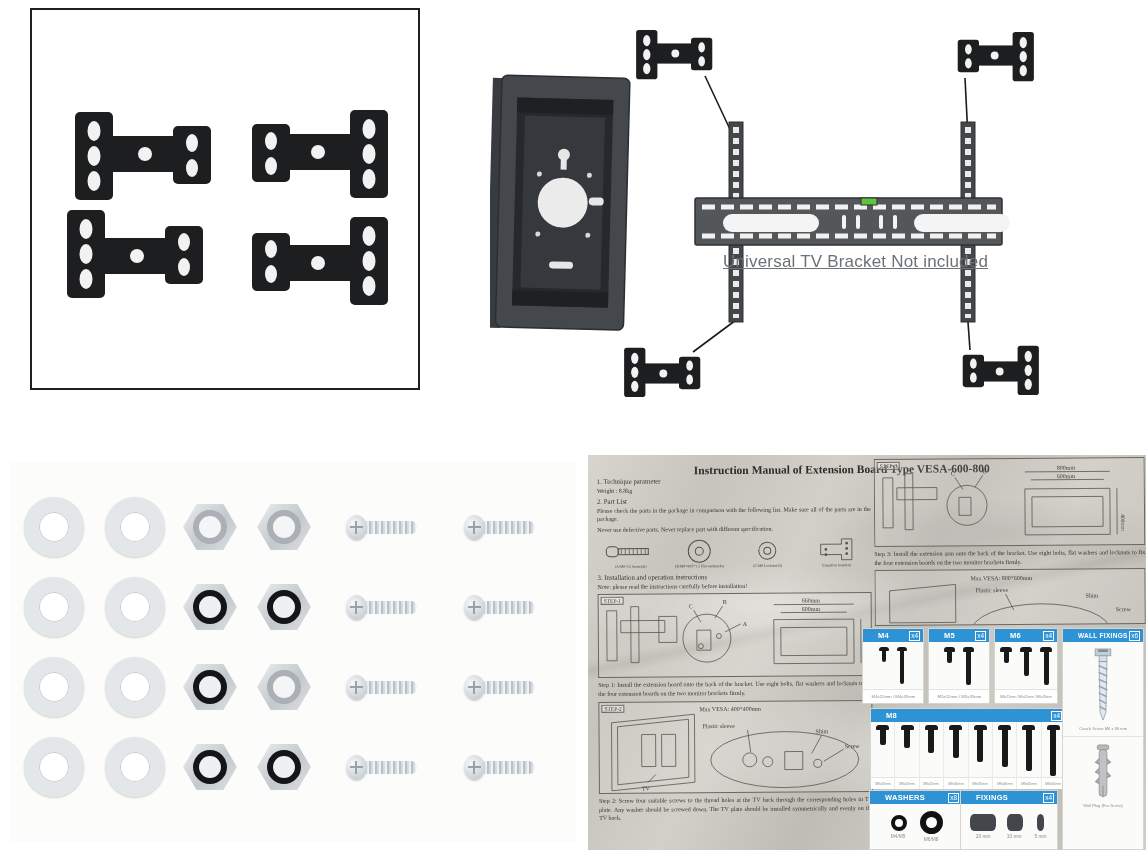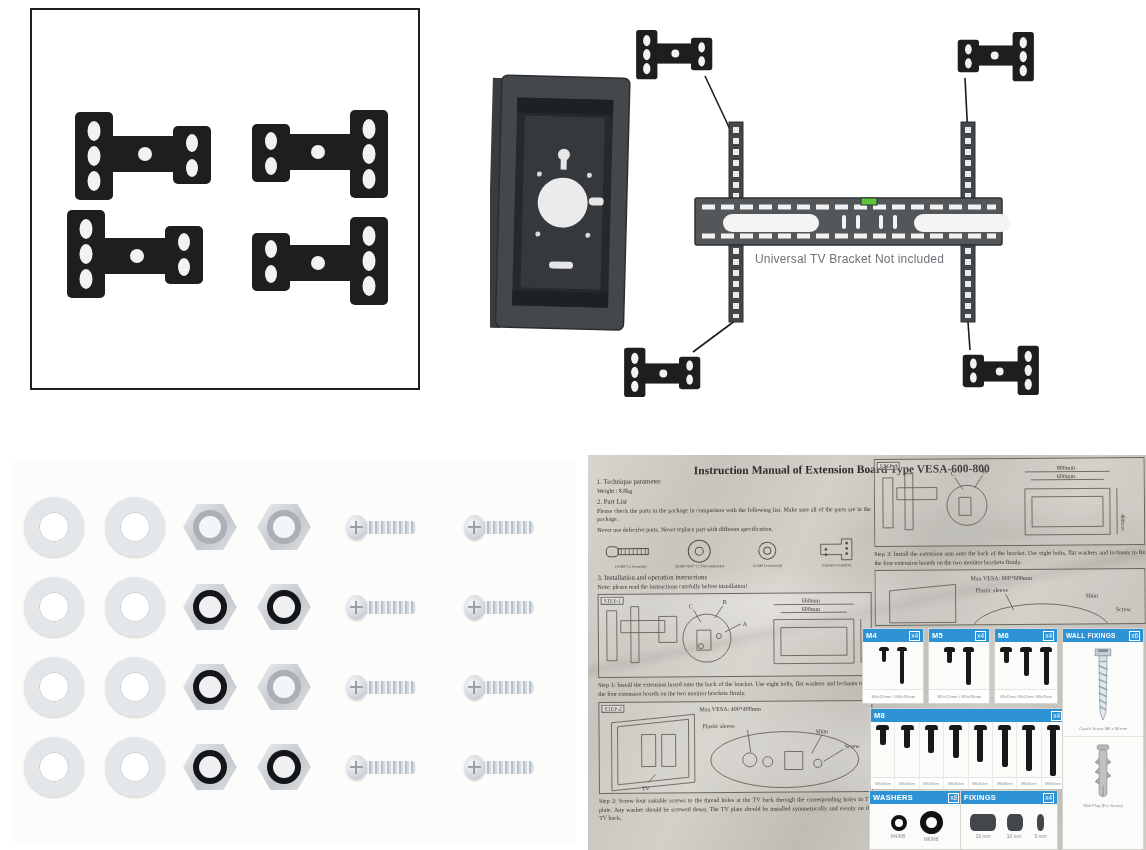--- a/index.html
+++ b/index.html
@@ -7,22 +7,22 @@
         font-family:"Liberation Sans",sans-serif;}
 
   
   .frame-tl{position:absolute;left:30px;top:8px;width:386px;height:378px;
             border:2px solid #1f1f1f;background:#fff;}
   .frame-tl svg{width:100%;height:100%;}
 
   
   .diagram-tr{position:absolute;left:490px;top:0;width:656px;height:420px;}
   .diagram-tr svg{position:absolute;left:0;top:0;width:656px;height:420px;}
-  .tr-caption{position:absolute;left:206px;top:252px;width:307px;text-align:center;
-              color:#6d7276;font-size:12px;letter-spacing:.2px;}
+  .tr-caption{position:absolute;left:212px;top:252px;width:307px;text-align:center;
+              color:#6d7276;font-size:17px;letter-spacing:.2px;text-decoration:underline;}
 
   
   .hw-bl{position:absolute;left:10px;top:462px;width:566px;height:380px;background:#fcfcfb;}
   #hwGrid{display:grid;grid-template-columns:84px 78px 72px 76px 118px 118px;
           grid-auto-rows:80px;padding:25px 0 0 2px;}
   .cell{display:flex;align-items:center;justify-content:center;}
   .washer{width:30px;height:30px;border-radius:50%;border:15px solid #e4e7e9;
           box-shadow:inset 0 0 0 1px #c7cbcf,0 1px 2px rgba(0,0,0,.18);background:#fff;}
   .nut{width:56px;height:50px;display:flex;align-items:center;justify-content:center;
        background:linear-gradient(135deg,#eef0f2,#c3c8cc 55%,#dfe2e5);
@@ -66,21 +66,21 @@
   .sketch text{fill:#3e3b35;font-family:"Liberation Serif",serif;}
   .sketch [stroke]{stroke:#5a564e;fill:none;stroke-width:.8;}
 
   
   .chart{position:absolute;left:274px;top:173px;width:284px;height:222px;
          font-family:"Liberation Sans",sans-serif;z-index:5;}
   .panel{position:absolute;background:#fbfbf9;border:1px solid #d6d4cf;box-sizing:border-box;
          display:flex;flex-direction:column;}
   .ph{height:13px;background:#2E93D5;display:flex;align-items:center;
       justify-content:space-between;padding:0 3px;flex:none;}
-  .pt{color:#fff;font-size:7.5px;font-weight:bold;letter-spacing:.3px;}
+  .pt{color:#fff;font-size:7.5px;font-weight:bold;letter-spacing:.3px;margin-left:12px;}
   .qty{color:#fff;font-size:6.5px;border:1px solid #fff;line-height:8px;padding:0 1px;}
   .pb{flex:1;display:flex;justify-content:center;align-items:flex-start;gap:8px;padding-top:5px;}
   .pl{height:13px;border-top:1px solid #e6e4df;background:#fff;flex:none;
       display:flex;align-items:center;justify-content:center;overflow:hidden;}
   .pl span,.tiny{font-size:6px;color:#8d8d8d;white-space:nowrap;display:inline-block;}
   .p-m4{left:0;top:0;width:62px;height:76px;}   .p-m4 .pl span{transform:scale(.72);}
   .p-m5{left:66px;top:0;width:62px;height:76px;}.p-m5 .pl span{transform:scale(.72);}
   .p-m6{left:132px;top:0;width:64px;height:76px;}.p-m6 .pl span{transform:scale(.55);}
   .p-m8{left:8px;top:80px;width:196px;height:78px;}
   .p-washers{left:7px;top:162px;width:94px;height:60px;}

